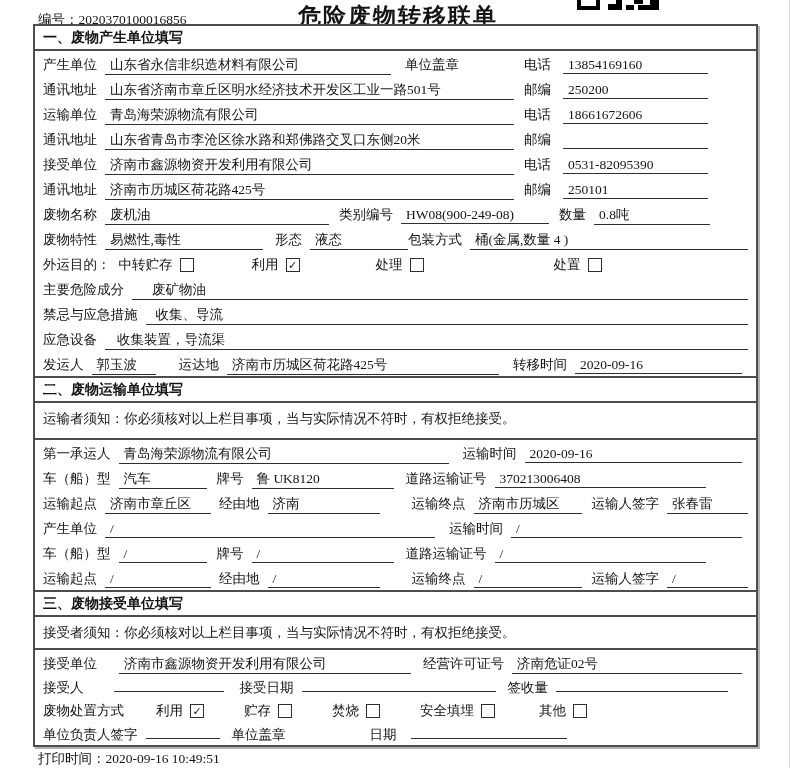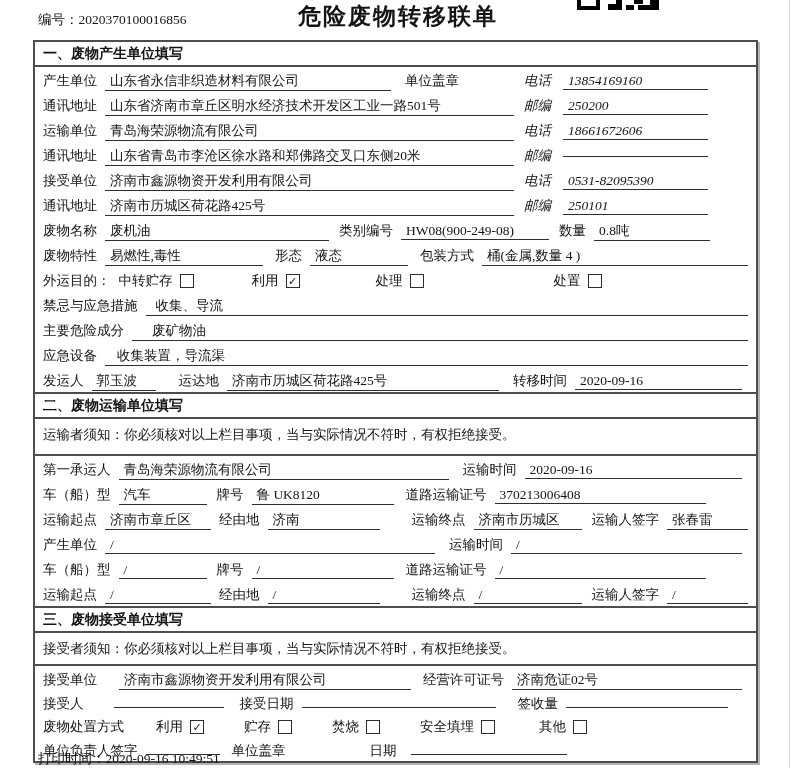--- a/index.html
+++ b/index.html
@@ -10,37 +10,37 @@
   .serial{position:absolute;left:38px;top:11px;white-space:nowrap;}
   .title{
     position:absolute;left:0;right:0;top:1px;text-align:center;
     font-family:"Liberation Sans","DejaVu Sans",sans-serif;
     font-size:23px;font-weight:bold;letter-spacing:2px;
   }
   .qr{position:absolute;left:577px;top:0;}
   .page-edge{position:absolute;left:789px;top:0;width:1px;height:768px;background:#d9d9d9;}
 
   .form{
-    position:absolute;left:33px;top:40px;width:725px;box-sizing:border-box;
+    position:absolute;left:33px;top:24px;width:725px;box-sizing:border-box;
     border:2px solid #4d4d4d;background:#fff;box-shadow:2px 2px 0 #b3b3b3;
   }
   .sec-h{
     font-family:"Liberation Sans","DejaVu Sans",sans-serif;
     font-weight:bold;font-size:14px;line-height:20px;height:22px;
     padding:1px 8px 0;border-bottom:2px solid #4d4d4d;box-sizing:content-box;
   }
   .sec-h.bt{border-top:2px solid #4d4d4d;}
   .r{display:flex;align-items:baseline;height:25px;padding:5px 8px 0;box-sizing:border-box;}
   .s3 .r{height:23.8px;}
   .note{height:28px;padding-top:7px;border-bottom:2px solid #4d4d4d;box-sizing:content-box;}
   .l{white-space:nowrap;flex:0 0 auto;padding-right:8px;}
   .u{border-bottom:1px solid #2e2e2e;padding:0 5px;white-space:nowrap;overflow:hidden;flex:0 0 auto;box-sizing:border-box;}
   .fx{flex:1 1 auto;}
   .c{}
-  .rg{margin-left:auto;flex:0 0 auto;display:flex;align-items:center;width:224px;padding-right:40px;box-sizing:border-box;font-style:italic;}
+  .rg{margin-left:auto;flex:0 0 auto;display:flex;align-items:flex-end;width:224px;padding-right:40px;box-sizing:border-box;}
   .rg .l{padding-right:12px;}
   .rg .u{flex:1 1 auto;}
   .opt{display:flex;align-items:flex-end;flex:0 0 auto;white-space:nowrap;}
   .cb{
     display:inline-block;width:12px;height:12px;border:1px solid #2e2e2e;
     margin-left:7px;vertical-align:-1px;line-height:12px;text-align:center;
     font-size:11px;font-style:normal;align-self:center;
   }
   .cb i{font-style:normal;}
   .print-line{position:absolute;left:38px;top:750px;white-space:nowrap;}
@@ -132,21 +132,21 @@
       <span class="u c" style="width:148px">HW08(900-249-08)</span>
       <span class="l" style="margin-left:10px">数量</span>
       <span class="u fx" style="margin-right:38px">0.8吨</span>
     </div>
 
     <div class="r">
       <span class="l">废物特性</span>
       <span class="u" style="width:158px">易燃性,毒性</span>
       <span class="l" style="margin-left:12px">形态</span>
       <span class="u" style="width:98px">液态</span>
-      <span class="l" style="margin-left:12px">包装方式</span>
+      <span class="l" style="margin-left:0">包装方式</span>
       <span class="u fx">桶(金属,数量 4 )</span>
     </div>
 
     <div class="r">
       <span class="l">外运目的：</span>
       <span class="opt">
         <span>中转贮存</span>
         <span class="cb"><i></i></span>
       </span>
       <span class="opt" style="margin-left:58px">
@@ -157,27 +157,27 @@
         <span>处理</span>
         <span class="cb"><i></i></span>
       </span>
       <span class="opt" style="margin-left:130px">
         <span>处置</span>
         <span class="cb"><i></i></span>
       </span>
     </div>
 
     <div class="r">
+      <span class="l">主要危险成分</span>
+      <span class="u fx" style="padding-left:20px">废矿物油</span>
+    </div>
+
+    <div class="r">
       <span class="l">禁忌与应急措施</span>
       <span class="u fx" style="padding-left:10px">收集、导流</span>
-    </div>
-
-    <div class="r">
-      <span class="l">主要危险成分</span>
-      <span class="u fx" style="padding-left:20px">废矿物油</span>
     </div>
 
     <div class="r">
       <span class="l">应急设备</span>
       <span class="u fx" style="padding-left:12px">收集装置，导流渠</span>
     </div>
 
     <div class="r">
       <span class="l">发运人</span>
       <span class="u c" style="width:64px">郭玉波</span>
@@ -262,21 +262,21 @@
       <span class="u" style="width:292px">济南市鑫源物资开发利用有限公司</span>
       <span class="l" style="margin-left:12px">经营许可证号</span>
       <span class="u fx" style="margin-right:6px">济南危证02号</span>
     </div>
 
     <div class="r">
       <span class="l" style="padding-right:30px">接受人</span>
       <span class="u" style="width:110px"></span>
       <span class="l" style="margin-left:16px">接受日期</span>
       <span class="u" style="width:194px"></span>
-      <span class="l" style="margin-left:22px">签收量</span>
+      <span class="l" style="margin-left:12px">签收量</span>
       <span class="u fx" style="margin-right:20px"></span>
     </div>
 
     <div class="r">
       <span class="l">废物处置方式</span>
       <span class="opt" style="margin-left:24px">
         <span>利用</span>
         <span class="cb"><i>✓</i></span>
       </span>
       <span class="opt" style="margin-left:40px">

